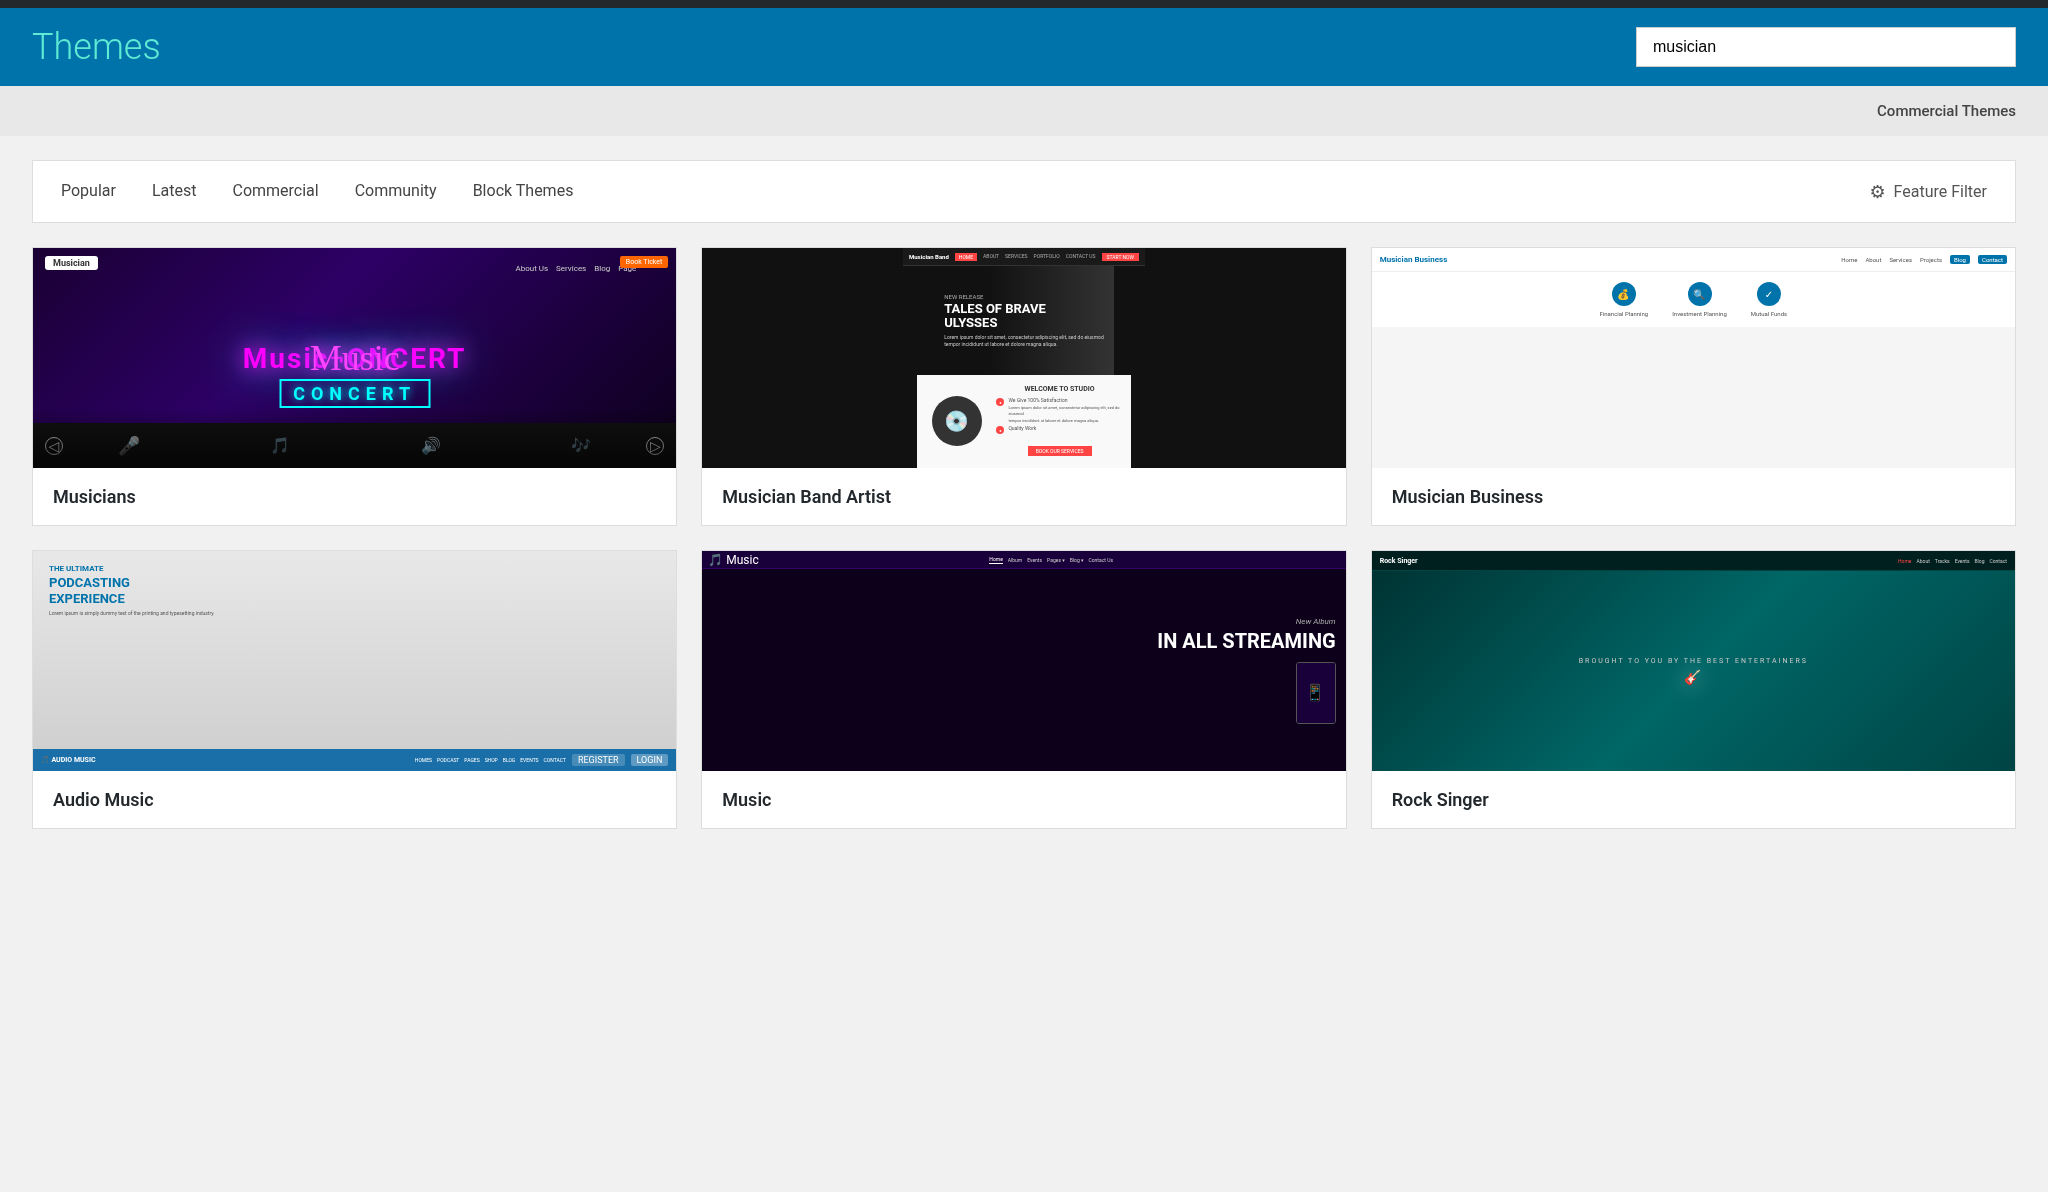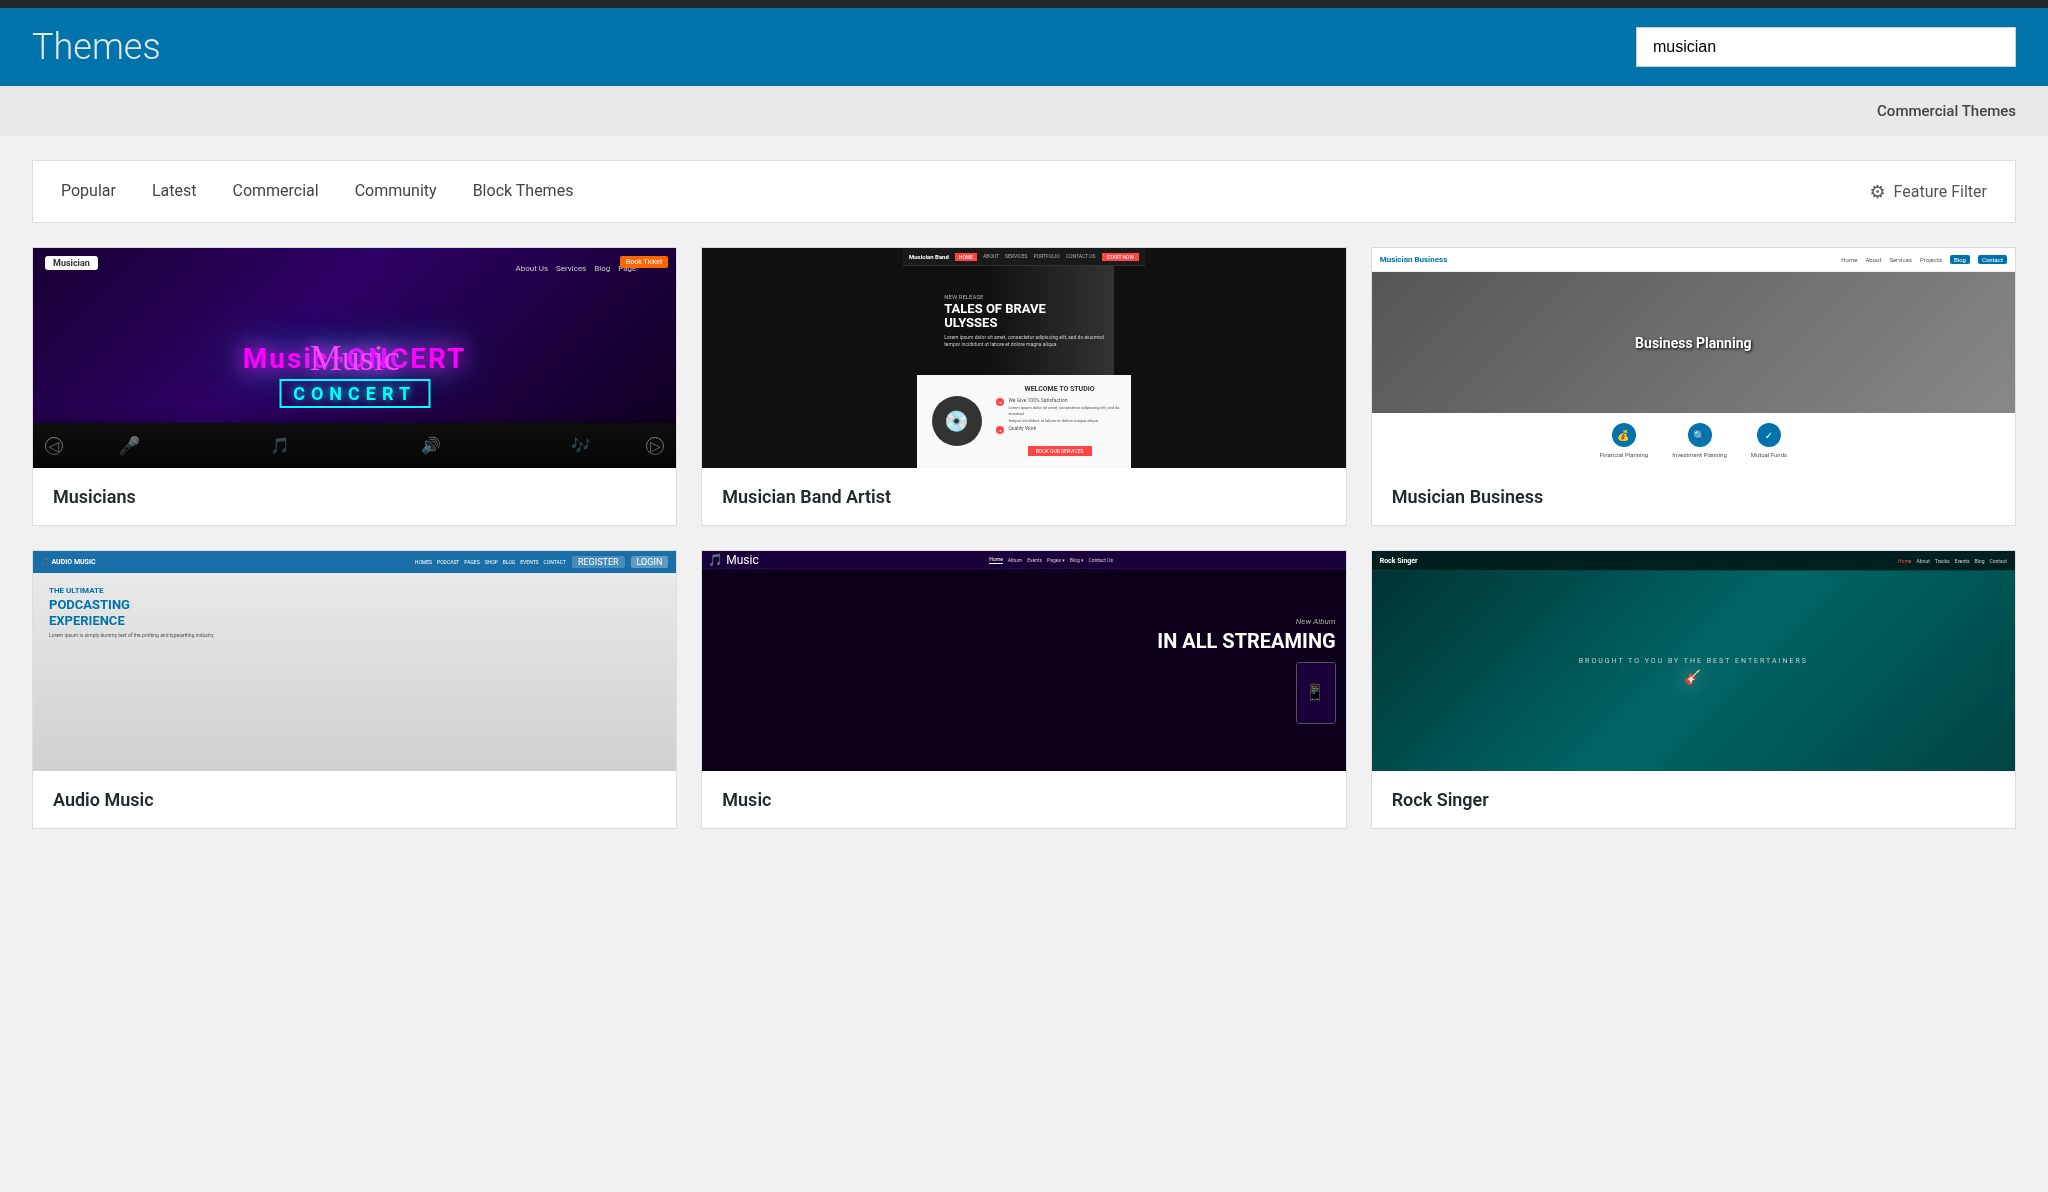--- a/index.html
+++ b/index.html
@@ -7,21 +7,21 @@
 
     
     .header {
       background: #0073aa;
       padding: 18px 32px;
       display: flex;
       align-items: center;
       justify-content: space-between;
     }
     .header-title {
-      color: #e5e5e5;
+      color: #5eead4;
       font-size: 36px;
       font-weight: 300;
     }
     .header-search input {
       width: 380px;
       padding: 10px 16px;
       font-size: 16px;
       border: 1px solid #ccc;
       outline: none;
       background: #fff;
@@ -315,23 +315,20 @@
           <span style="color:#0073aa;font-weight:bold;font-size:8px;">Musician Business</span>
           <span style="flex:1"></span>
           <span style="font-size:6px;color:#555;">Home</span>
           <span style="font-size:6px;color:#555;">About</span>
           <span style="font-size:6px;color:#555;">Services</span>
           <span style="font-size:6px;color:#555;">Projects</span>
           <span style="font-size:6px;background:#0073aa;color:#fff;padding:1px 4px;border-radius:2px;">Blog</span>
           <span style="font-size:6px;background:#0073aa;color:#fff;padding:1px 4px;border-radius:2px;">Contact</span>
         </div>
 
-        <div class="preview-biz-hero">
-          Business Planning
-        </div>
 
         <div class="preview-biz-icons">
           <div class="biz-icon-item">
             <div class="biz-icon-circle">💰</div>
             <span class="biz-icon-label">Financial Planning</span>
           </div>
           <div class="biz-icon-item">
             <div class="biz-icon-circle">🔍</div>
             <span class="biz-icon-label">Investment Planning</span>
           </div>
@@ -341,41 +338,41 @@
           </div>
         </div>
       </div>
     </div>
     <div class="theme-card-name">Musician Business</div>
   </div>
 
   <div class="theme-card">
     <div class="theme-card-img">
       <div style="width:100%;height:100%;display:flex;flex-direction:column;">
+
+        <div style="flex:1;background:linear-gradient(to bottom, #e8e8e8 0%, #d0d0d0 100%);position:relative;padding:12px 16px;">
+          <div style="color:#0073aa;font-size:8px;font-weight:bold;text-transform:uppercase;line-height:1.5;">THE ULTIMATE</div>
+          <div style="color:#0073aa;font-size:13px;font-weight:bold;text-transform:uppercase;line-height:1.2;">PODCASTING<br>EXPERIENCE</div>
+          <div style="color:#555;font-size:5px;margin-top:4px;line-height:1.4;">Lorem ipsum is simply dummy text of the printing and typesetting industry.</div>
+        </div>
 
         <div style="background:#1a6fa8;height:22px;display:flex;align-items:center;padding:0 8px;gap:6px;">
           <span style="color:#fff;font-weight:bold;font-size:7px;">🎵 AUDIO MUSIC</span>
           <span style="flex:1;display:flex;gap:5px;justify-content:flex-end;align-items:center;">
             <span style="color:#fff;font-size:5px;">HOMES</span>
             <span style="color:#fff;font-size:5px;">PODCAST</span>
             <span style="color:#fff;font-size:5px;">PAGES</span>
             <span style="color:#fff;font-size:5px;">SHOP</span>
             <span style="color:#fff;font-size:5px;">BLOG</span>
             <span style="color:#fff;font-size:5px;">EVENTS</span>
             <span style="color:#fff;font-size:5px;">CONTACT</span>
           </span>
           <span style="color:#fff;font-size:9px;background:rgba(255,255,255,0.2);padding:1px 6px;border-radius:2px;">REGISTER</span>
           <span style="color:#fff;font-size:9px;background:rgba(255,255,255,0.3);padding:1px 6px;border-radius:2px;">LOGIN</span>
         </div>
-
-        <div style="flex:1;background:linear-gradient(to bottom, #e8e8e8 0%, #d0d0d0 100%);position:relative;padding:12px 16px;">
-          <div style="color:#0073aa;font-size:8px;font-weight:bold;text-transform:uppercase;line-height:1.5;">THE ULTIMATE</div>
-          <div style="color:#0073aa;font-size:13px;font-weight:bold;text-transform:uppercase;line-height:1.2;">PODCASTING<br>EXPERIENCE</div>
-          <div style="color:#555;font-size:5px;margin-top:4px;line-height:1.4;">Lorem ipsum is simply dummy text of the printing and typesetting industry.</div>
-        </div>
       </div>
     </div>
     <div class="theme-card-name" style="font-size:18px;padding:18px 20px;font-weight:600;">Audio Music</div>
   </div>
 
   <div class="theme-card">
     <div class="theme-card-img">
       <div style="width:100%;height:100%;display:flex;flex-direction:column;background:#0d001a;">
 
         <div style="height:18px;background:#1a003a;display:flex;align-items:center;padding:0 6px;gap:4px;border-bottom:1px solid #330066;">

